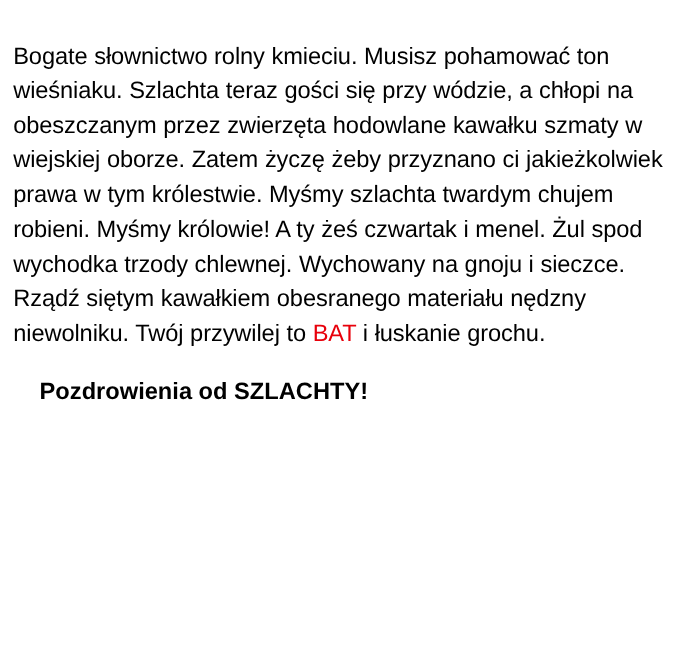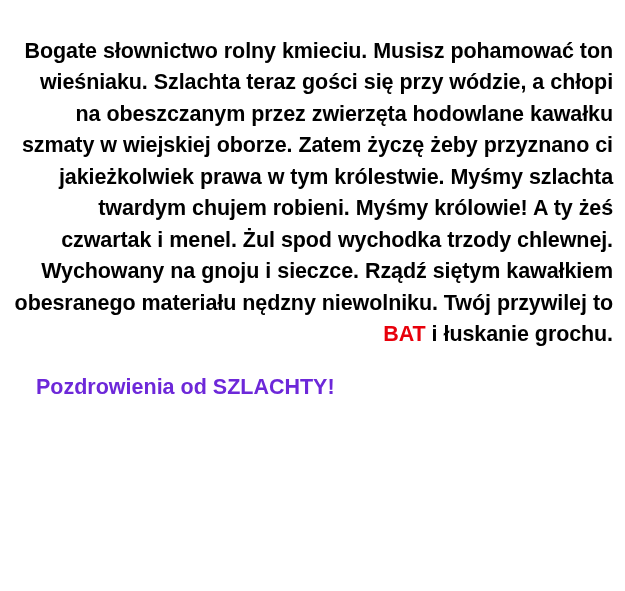--- a/index.html
+++ b/index.html
@@ -15,39 +15,39 @@
   .page {
     width: 625px;
     height: 591px;
     position: relative;
     background: #ffffff;
     box-sizing: border-box;
     padding: 14px 12px 0 12px;
   }
   .body-text {
     font-family: "Liberation Sans", sans-serif;
-    font-weight: bold;
+    font-weight: normal;
     font-size: 21.5px;
     line-height: 31.5px;
     color: #000000;
-    text-align: right;
+    text-align: left;
     letter-spacing: -0.1px;
     word-spacing: 0.2px;
   }
   .accent {
     color: #e8000b;
   }
   .signature {
     margin-top: 18px;
     padding-left: 24px;
     font-family: "Liberation Sans", sans-serif;
     font-weight: bold;
     font-size: 21.5px;
     line-height: 31.5px;
-    color: #6d28d9;
+    color: #000000;
   }
 </style>
 </head>
 <body>
 
 <div class="page">
   <p class="body-text"><span>Bogate słownictwo rolny kmieciu. Musisz pohamować ton wieśniaku. Szlachta teraz gości się przy wódzie, a chłopi na obeszczanym przez zwierzęta hodowlane kawałku szmaty w wiejskiej oborze. Zatem życzę żeby przyznano ci jakieżkolwiek prawa w tym królestwie. Myśmy szlachta twardym chujem robieni. Myśmy królowie! A ty żeś czwartak i menel. Żul spod wychodka trzody chlewnej. Wychowany na gnoju i sieczce. Rządź siętym kawałkiem obesranego materiału nędzny niewolniku. Twój przywilej to </span><span class="accent">BAT</span><span> i łuskanie grochu.</span></p>
   <p class="signature">Pozdrowienia od SZLACHTY!</p>
 </div>
 

